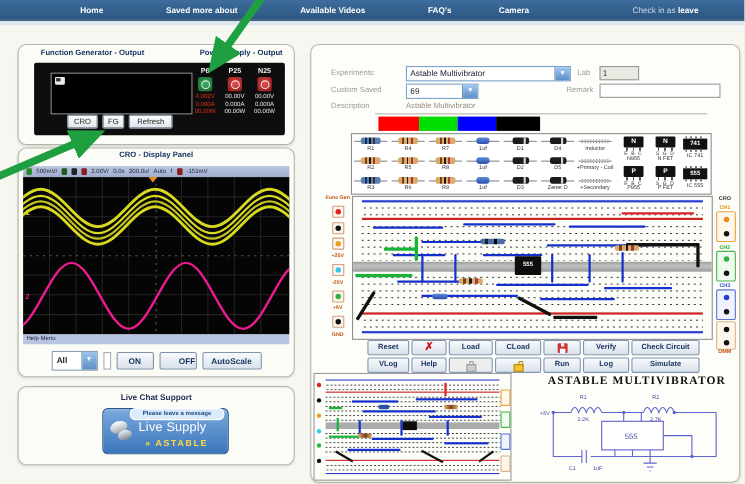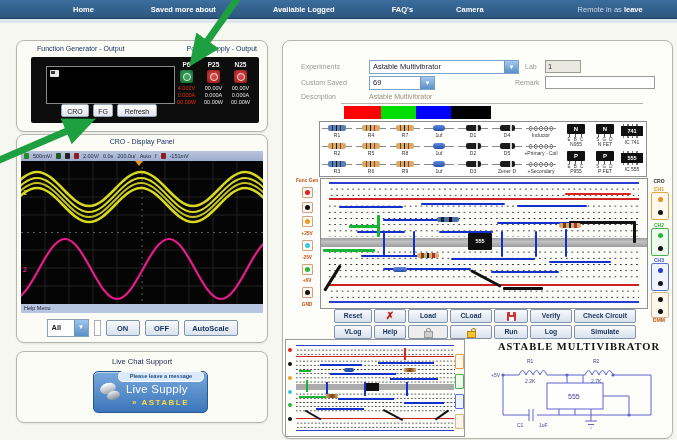--- a/index.html
+++ b/index.html
@@ -10,21 +10,21 @@
        border-bottom:1px solid #1d3d5c;display:flex;align-items:center;color:#fff;font-size:7.5px;font-weight:bold;}
   .nav .grp{display:flex;gap:14px;align-items:center;}
   .nav .lft{margin-left:30px;}
   .nav .rgt{margin-left:auto;margin-right:12px;gap:8px;}
   .nav span{cursor:pointer;white-space:nowrap;padding-left:43px;}
   .nav .dim{color:#cdd9e6;font-weight:normal;}
   .nav .dim b{color:#fff;}
   .substrip{position:absolute;left:0;top:19px;width:677px;height:4px;background:#dde5ee;}
   
   .panel{position:absolute;background:#fcfcf6;border:1px solid #b6b6ae;border-radius:8px;box-shadow:0 1px 2px rgba(0,0,0,.08);}
-  .ptitle{color:#1a3566;font-weight:normal;font-size:7px;}
+  .ptitle{color:#1a3566;font-weight:bold;font-size:7px;}
   
   #fgp{left:16px;top:40px;width:250px;height:90px;}
   #fgp .heads{position:absolute;left:0;top:4px;width:100%;display:flex;justify-content:space-between;padding:0 10px 0 20px;box-sizing:border-box;}
   .blackbox{position:absolute;left:14px;top:16px;width:228px;height:66px;background:#0d0d0d;border-radius:2px;}
   .fgscreen{position:absolute;left:15px;top:9px;width:127px;height:36px;background:#000;border:1px solid #8a8a8a;}
   .fgscreen .scicon{position:absolute;left:3px;top:3px;width:9px;height:7px;background:#e8e8e8;border-radius:1px;}
   .fgscreen .scicon::after{content:"";position:absolute;left:1px;top:1px;width:4px;height:3px;background:#333;}
   .fgbtn{position:absolute;height:13px;background:linear-gradient(#ffffff,#dfe4ec);border:1px solid #9aa6b6;border-radius:2px;
          color:#222;font-size:7px;text-align:center;line-height:13px;cursor:pointer;box-sizing:border-box;}
   .psu{position:absolute;left:142px;top:4px;display:flex;}
@@ -150,26 +150,26 @@
 </style>
 </head>
 <body>
 
 <div id="app">
 
   <div class="nav">
     <div class="grp lft">
       <span>Home</span>
       <span>Saved more about</span>
-      <span>Available Logged</span>
+      <span>Available Videos</span>
       <span>FAQ's</span>
     </div>
     <div class="grp rgt">
       <span>Camera</span>
-      <span class="dim"><span>Remote in as</span>&nbsp;<b>leave</b></span>
+      <span class="dim"><span>Check in as</span>&nbsp;<b>leave</b></span>
       <span>Verify</span>
     </div>
   </div>
   <div class="substrip"></div>
 
   <div class="panel" id="fgp">
     <div class="heads">
       <span class="ptitle">Function Generator - Output</span>
       <span class="ptitle">Power Supply - Output</span>
     </div>
@@ -243,21 +243,21 @@
       </svg>
     </div>
     <div class="helpbar">Help Menu</div>
     <div class="crocontrols">
       <div class="sel">
         <span class="selval">All</span>
         <span class="selarr">▼</span>
       </div>
       <span class="spacerbox"></span>
       <div class="cbtn" style="width:34px;">ON</div>
-      <div class="cbtn" style="width:34px;">OFF</div>
+      <div class="cbtn" style="width:34px;text-align:right;">OFF</div>
       <div class="cbtn" style="width:54px;">AutoScale</div>
     </div>
   </div>
 
   <div class="panel" id="chatp">
     <div class="ptitle">Live Chat Support</div>
     <div class="badge">
       <span class="pill">Please leave a message</span>
       <span class="globe">
           <i class="g1"></i>

